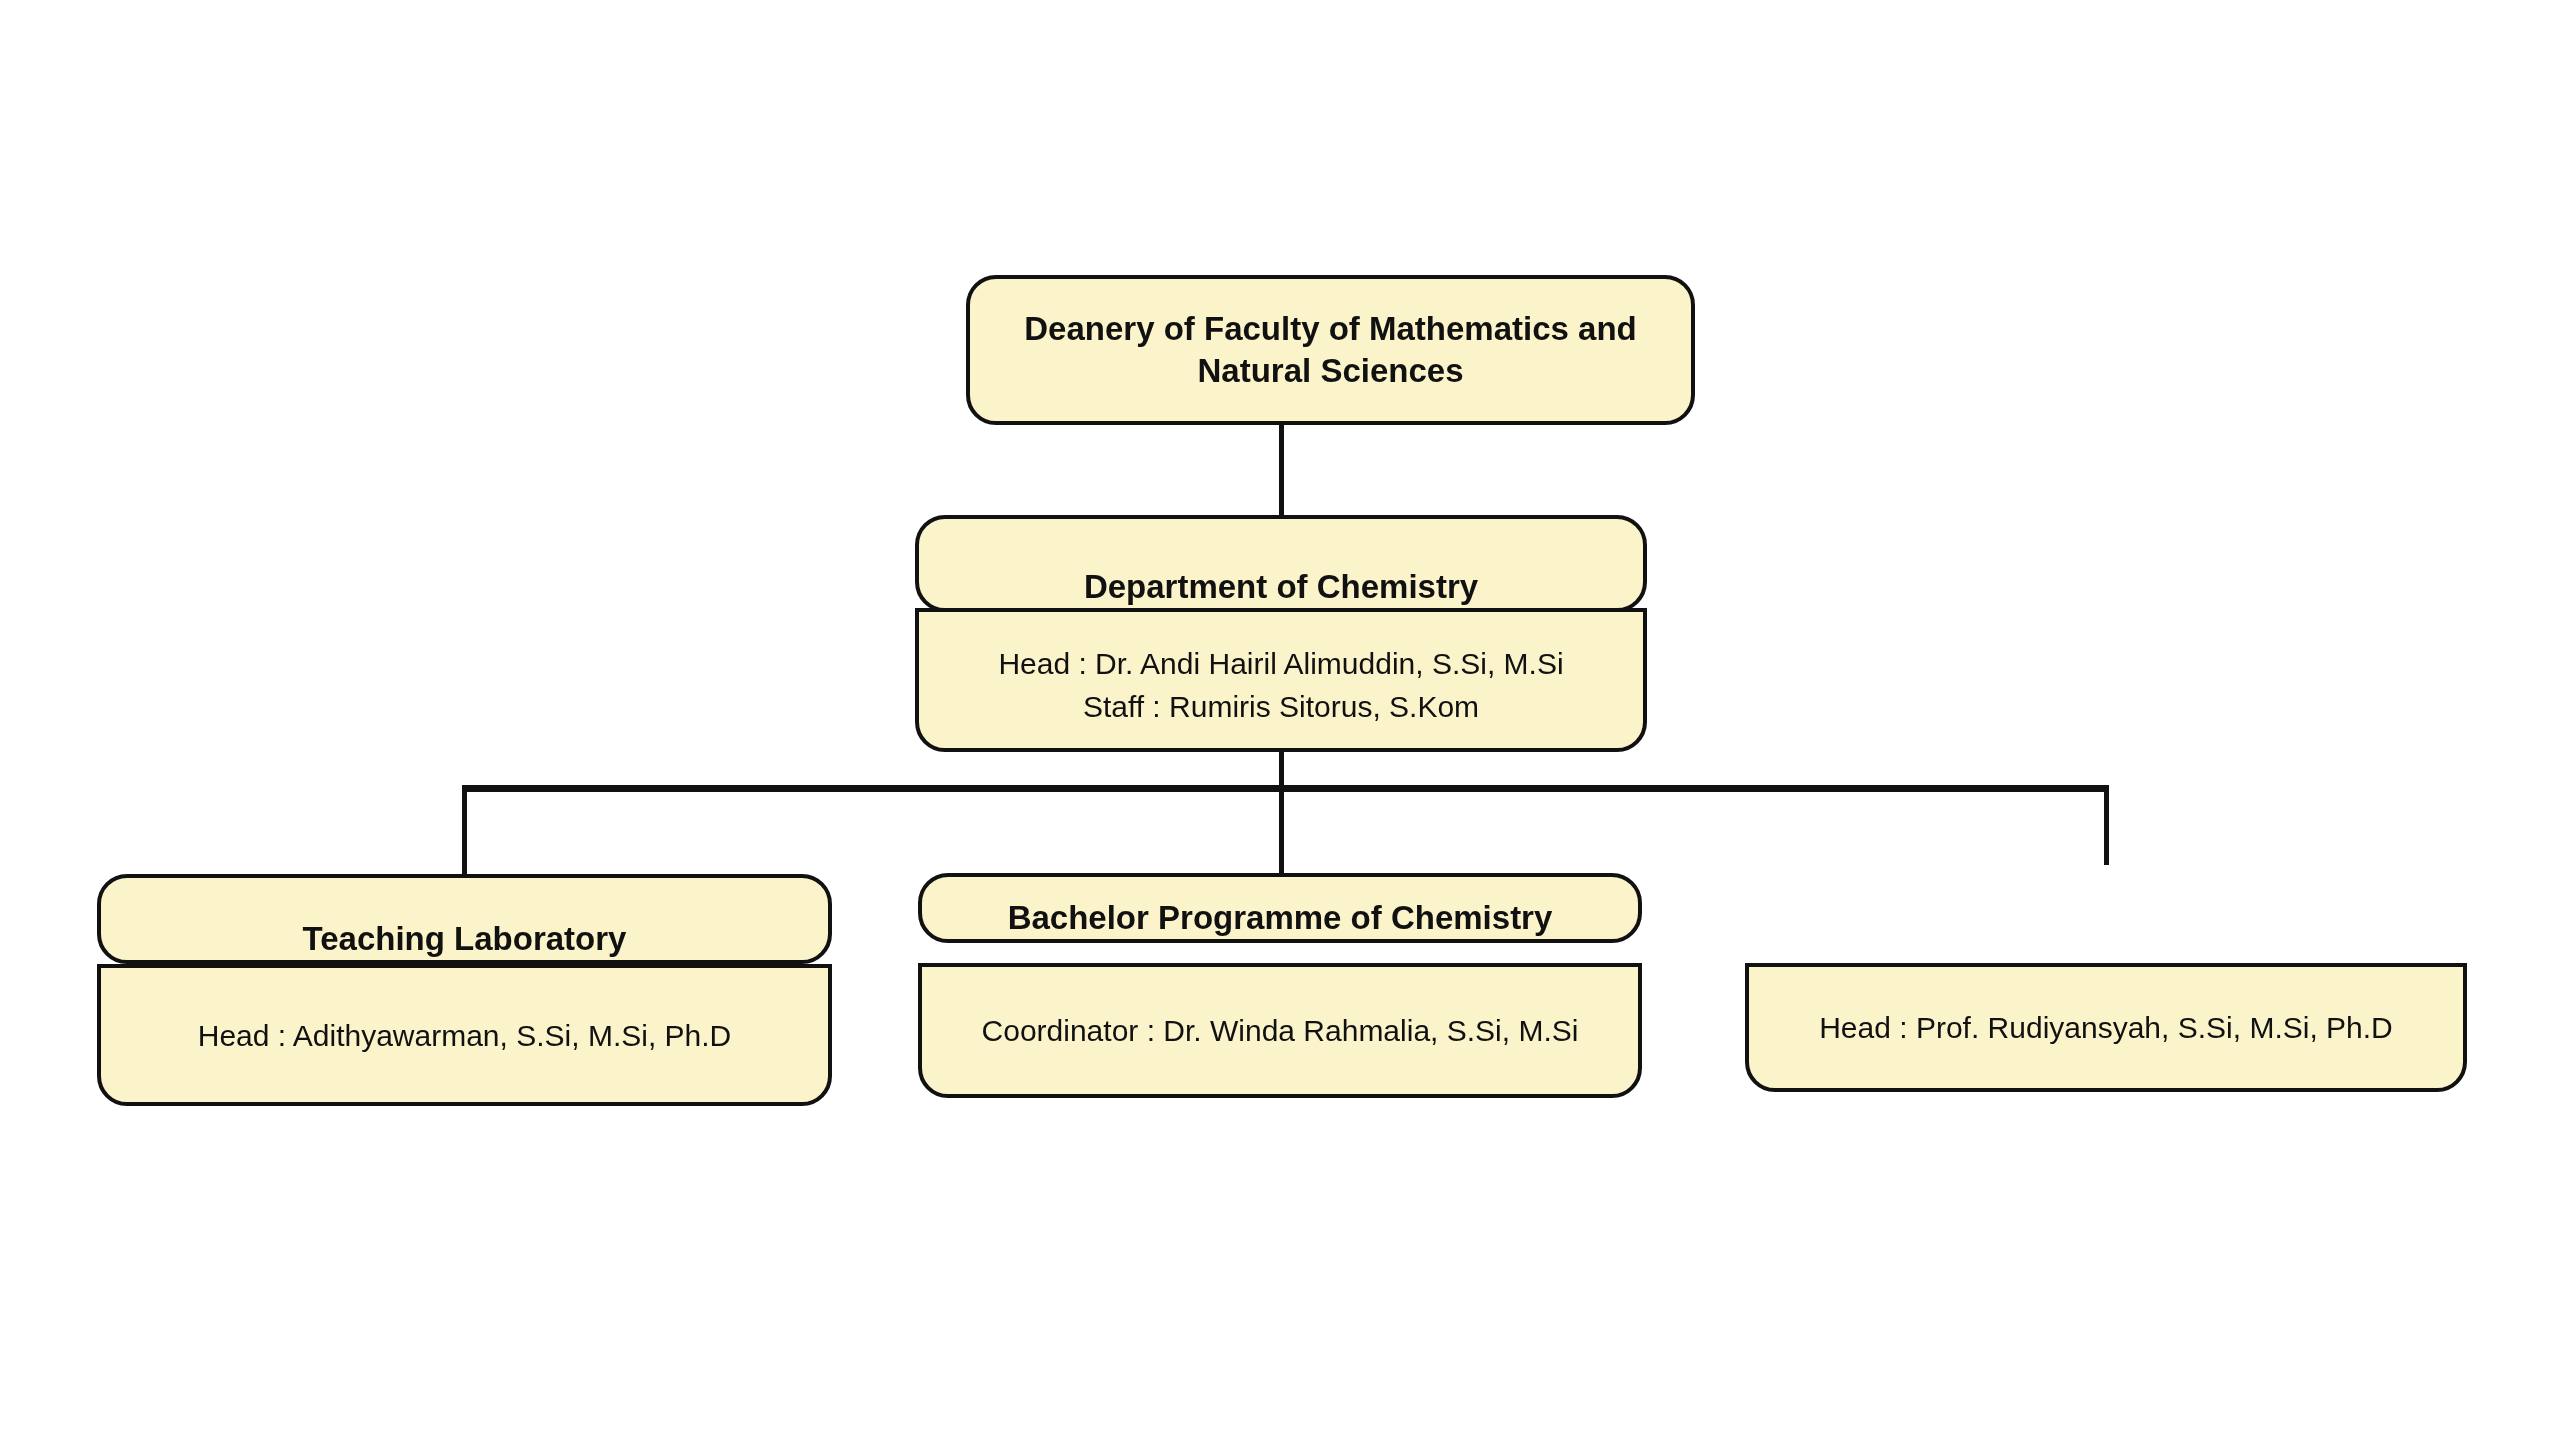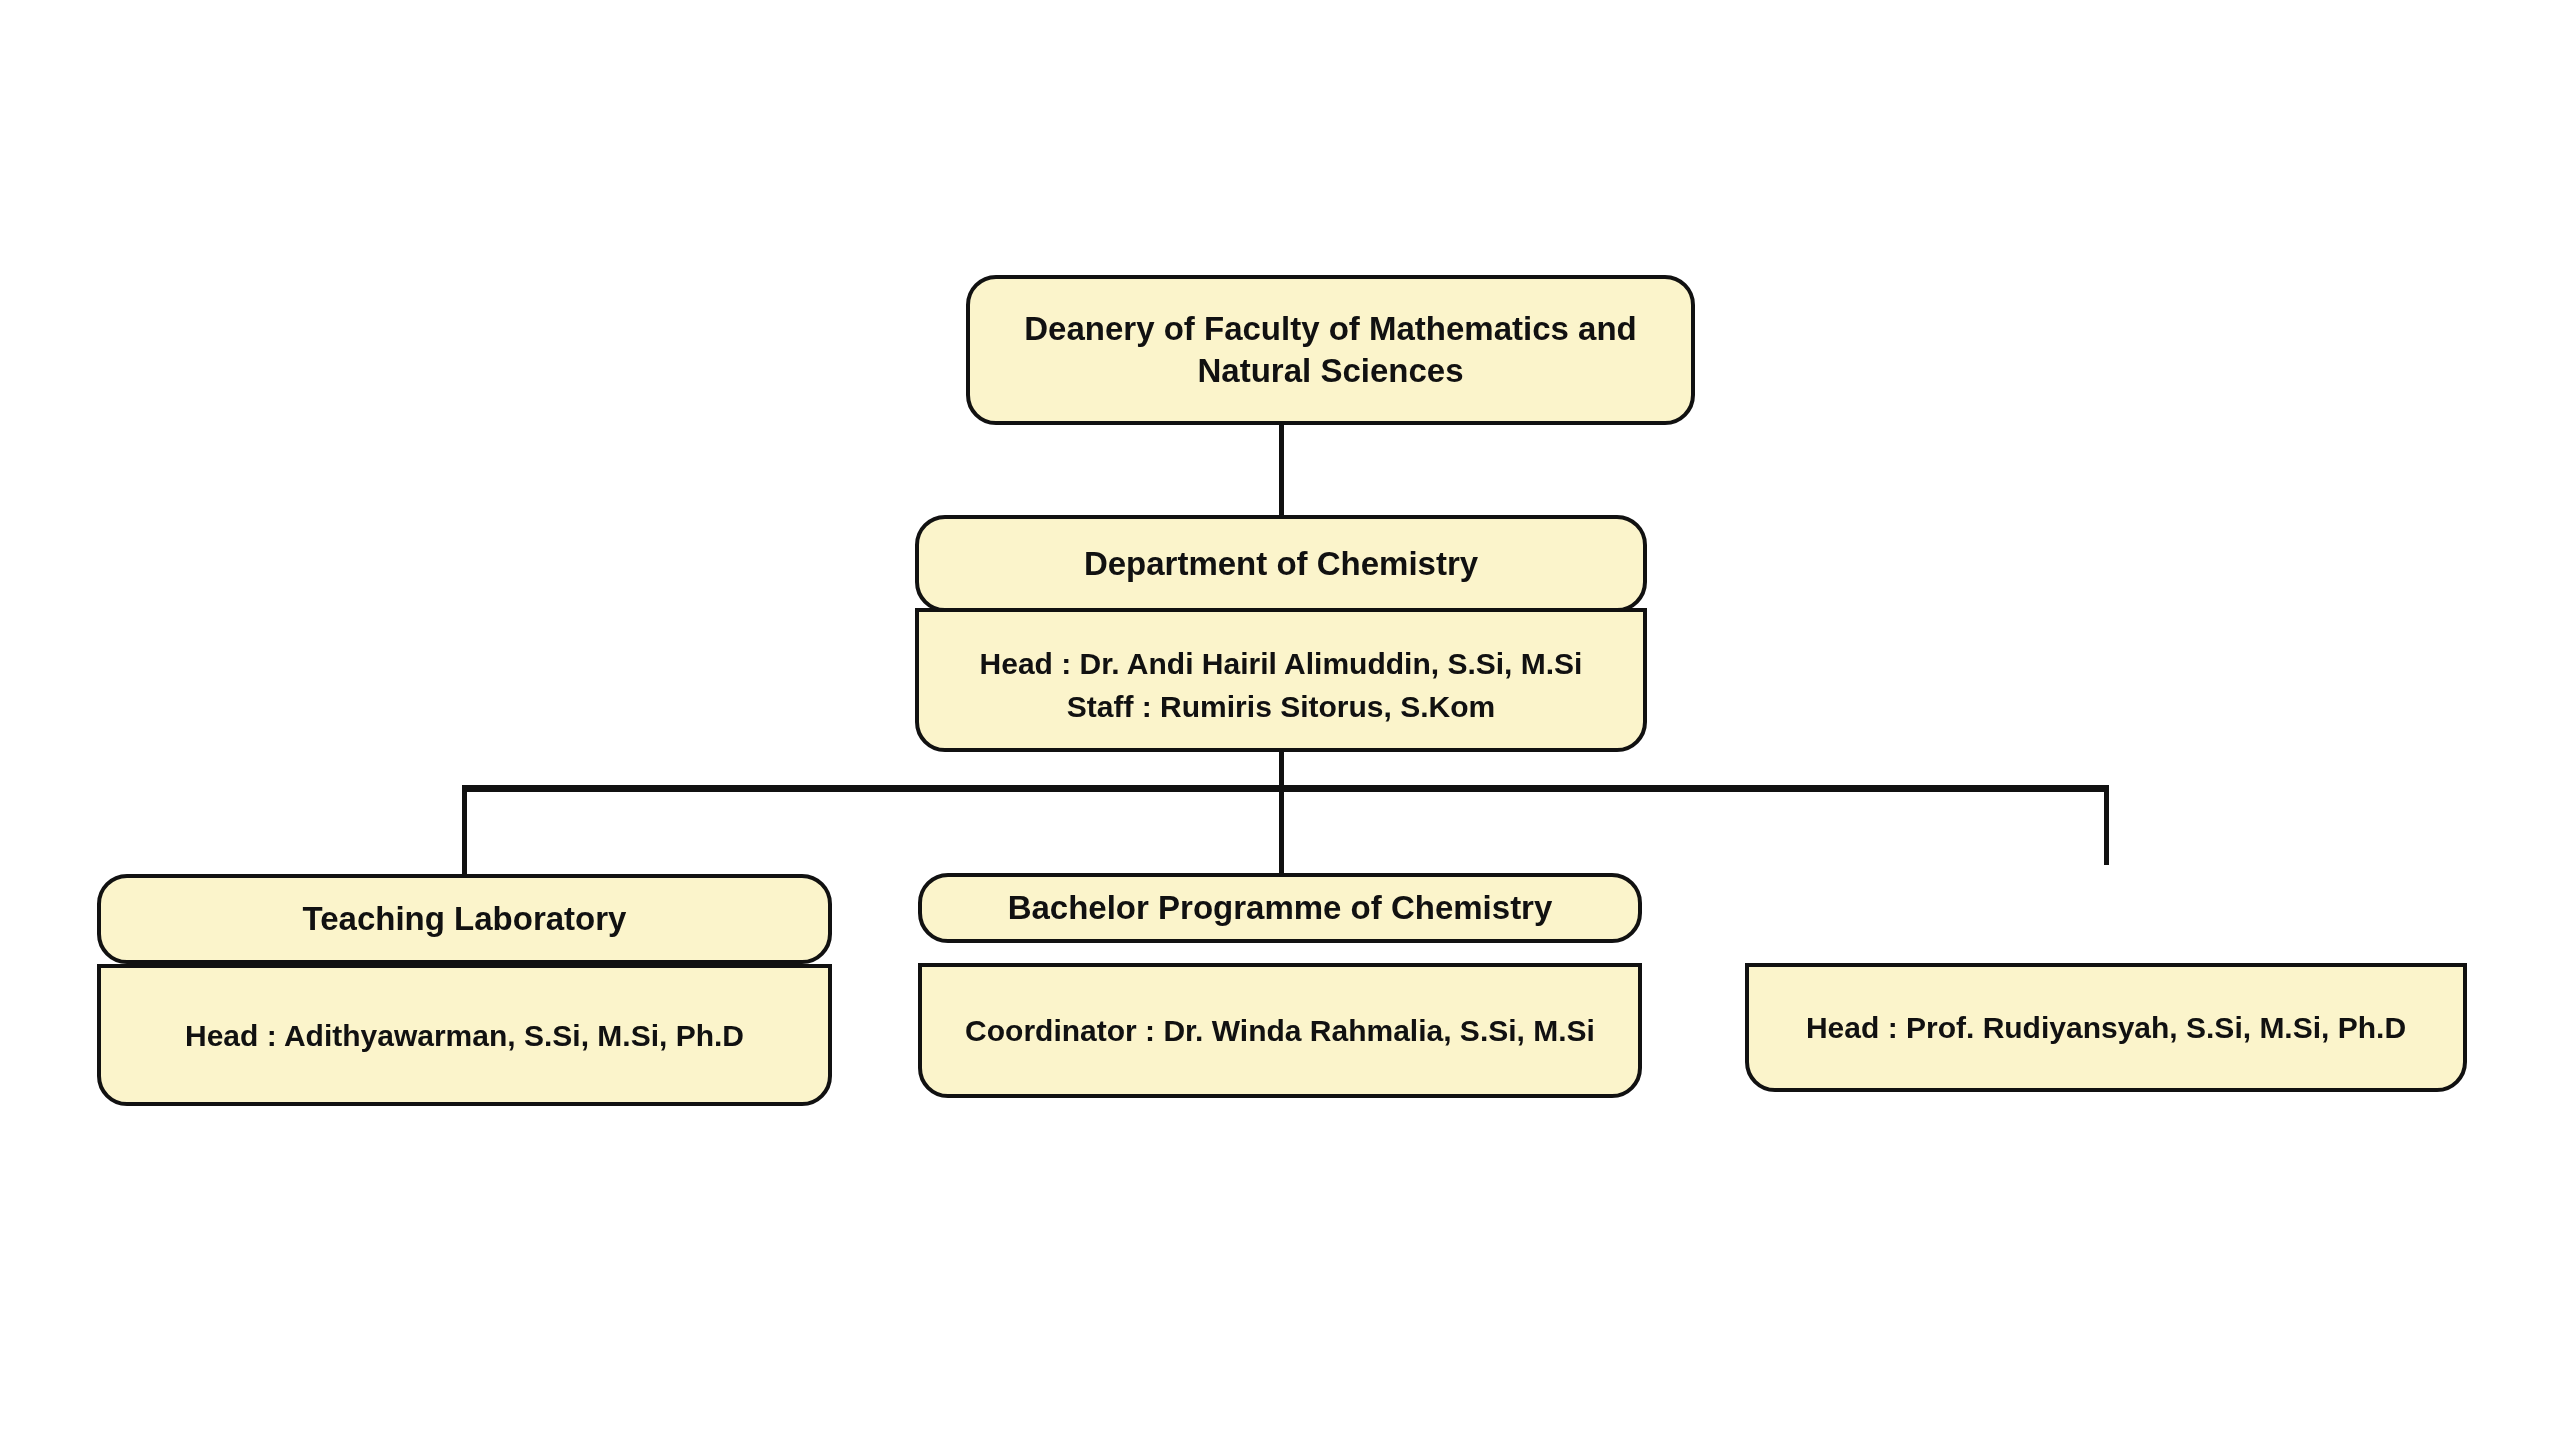--- a/index.html
+++ b/index.html
@@ -26,21 +26,21 @@
     background: #fbf4cb;
     border: 4px solid #111111;
   }
   .node .title {
     left: 0;
     right: 0;
     top: 0;
     border-radius: 30px;
     z-index: 2;
     display: flex;
-    align-items: center;
+    align-items: flex-end;
     justify-content: center;
     text-align: center;
   }
   .node .body {
     left: 0;
     right: 0;
     bottom: 0;
     border-radius: 0 0 30px 30px;
     z-index: 1;
     display: flex;
@@ -51,21 +51,21 @@
   }
   .title-text {
     font-size: 33px;
     font-weight: 700;
     color: #111111;
     line-height: 42px;
     white-space: nowrap;
   }
   .body-text {
     font-size: 30px;
-    font-weight: 700;
+    font-weight: 400;
     color: #111111;
     line-height: 43px;
     white-space: nowrap;
   }
   
   .node.single {
     background: #fbf4cb;
     border: 4px solid #111111;
     border-radius: 30px;
     display: flex;

